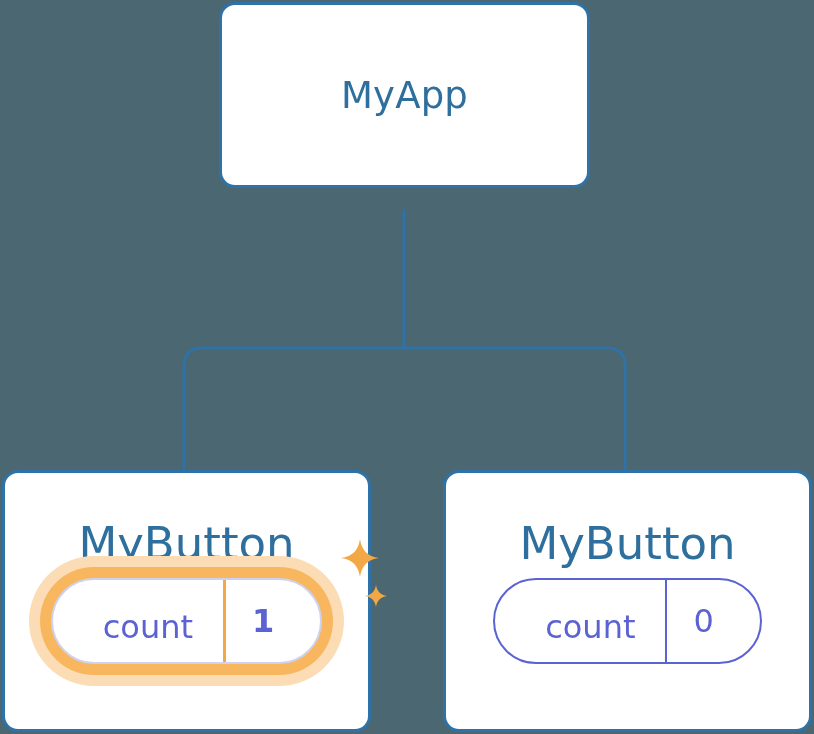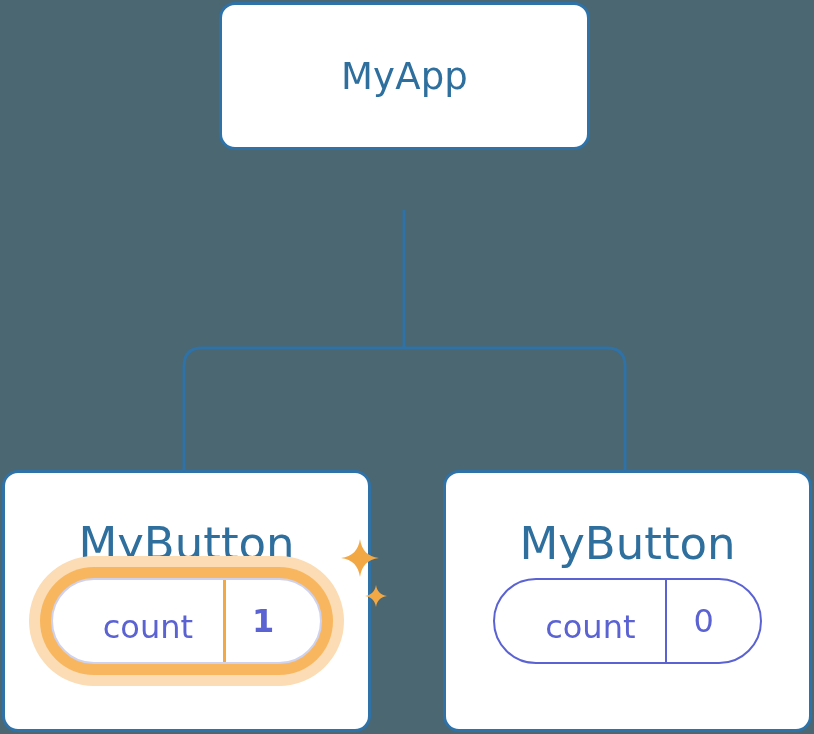--- a/index.html
+++ b/index.html
@@ -40,21 +40,21 @@
     border-radius: 16px;
     box-sizing: border-box;
     z-index: 2;
   }
 
   
   #node-root {
     left: 219px;
     top: 2px;
     width: 371px;
-    height: 148px;
+    height: 186px;
     display: flex;
     align-items: center;
     justify-content: center;
   }
   .node-title {
     color: #2e6f9e;
     font-size: 37px;
     font-weight: 400;
     letter-spacing: 0.2px;
     line-height: 1;

